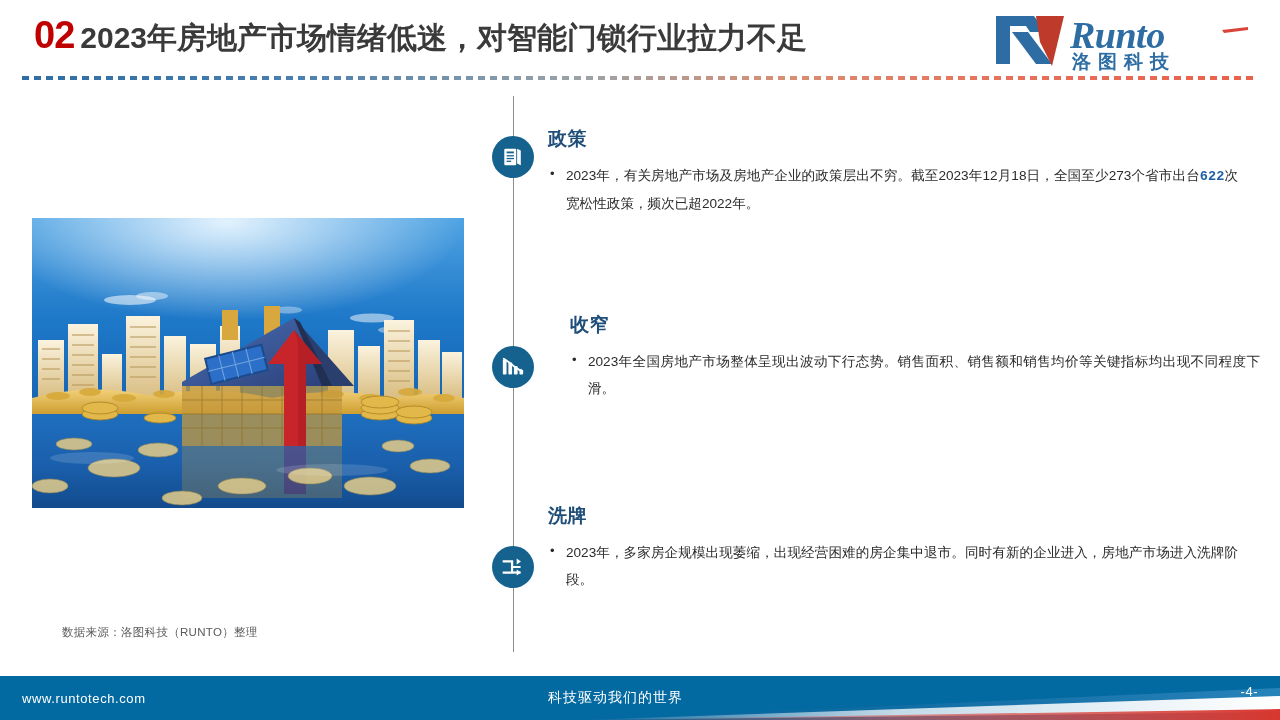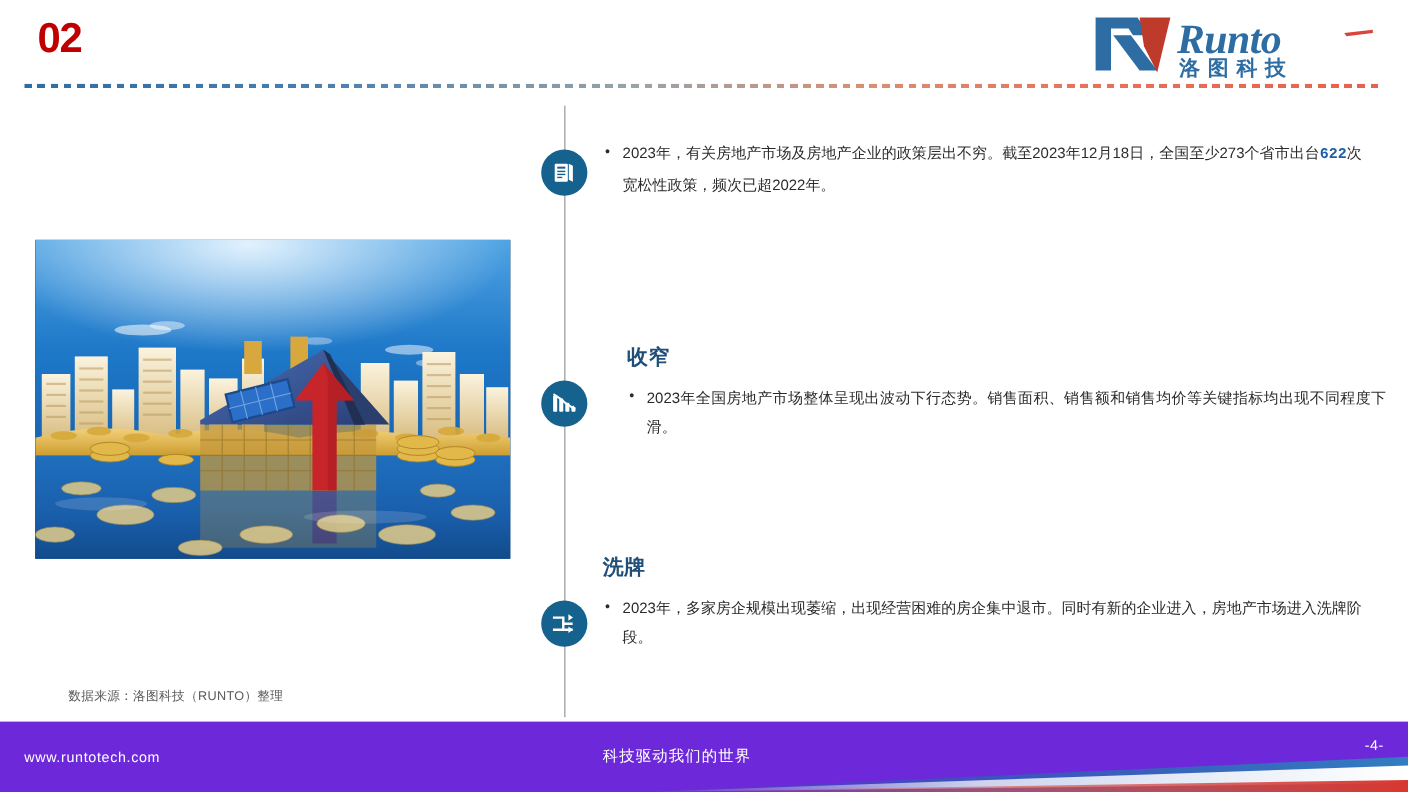--- a/index.html
+++ b/index.html
@@ -151,22 +151,22 @@
     left: 62px; top: 625px;
     font-size: 11.5px;
     color: #595959;
     letter-spacing: 0.3px;
   }
 
   
   #footer {
     position: absolute;
     left: 0; bottom: 0;
-    width: 1280px; height: 64px;
-    background: #6d28d9;
+    width: 1280px; height: 44px;
+    background: #0369a1;
     overflow: hidden;
   }
   #footer-swoosh {
     position: absolute;
     right: 0; bottom: 0;
     width: 700px; height: 52px;
   }
   #footer-url {
     position: absolute;
     left: 22px; top: 50%;
@@ -192,20 +192,21 @@
     color: #FFFFFF;
     letter-spacing: 0.5px;
   }
 </style>
 </head>
 <body>
 
 <div id="header">
   <div id="title-row">
     <span id="section-number">02</span>
+    <span id="title-text">2023年房地产市场情绪低迷，对智能门锁行业拉力不足</span>
   </div>
   <div id="header-rule"></div>
 
   <div id="logo">
     <svg width="262" height="62" viewBox="0 0 262 62" xmlns="http://www.w3.org/2000/svg">
 
       <path d="M6 6 L44 6 L56 22 L40 22 L36 16 L20 16 L20 54 L6 54 Z" fill="#2D6DA3"></path>
       <path d="M22 22 L38 22 L62 54 L46 54 Z" fill="#2D6DA3"></path>
 
       <path d="M46 6 L74 6 L62 56 L50 32 Z" fill="#BE3A2B"></path>
@@ -413,20 +414,21 @@
   <svg width="24" height="22" viewBox="0 0 26 22" fill="none" stroke="#ffffff" stroke-width="2.4" stroke-linecap="square">
     <path d="M3 5 H12 V11 H20"></path>
     <path d="M3 17 H12 V11"></path>
     <path d="M17 1.8 L21.6 5 L17 8.2" fill="#ffffff" stroke="none"></path>
     <path d="M14 17 H20"></path>
     <path d="M17 13.8 L21.6 17 L17 20.2" fill="#ffffff" stroke="none"></path>
   </svg>
 </div>
 
 <div class="block" id="block-1">
+  <h2>政策</h2>
   <ul>
     <li>
       <span>2023年，有关房地产市场及房地产企业的政策层出不穷。截至2023年12月18日，全国至少273个省市出台</span><span class="hl">622</span><span>次宽松性政策，频次已超2022年。</span>
     </li>
   </ul>
 </div>
 
 <div class="block" id="block-2">
   <h2>收窄</h2>
   <ul>

